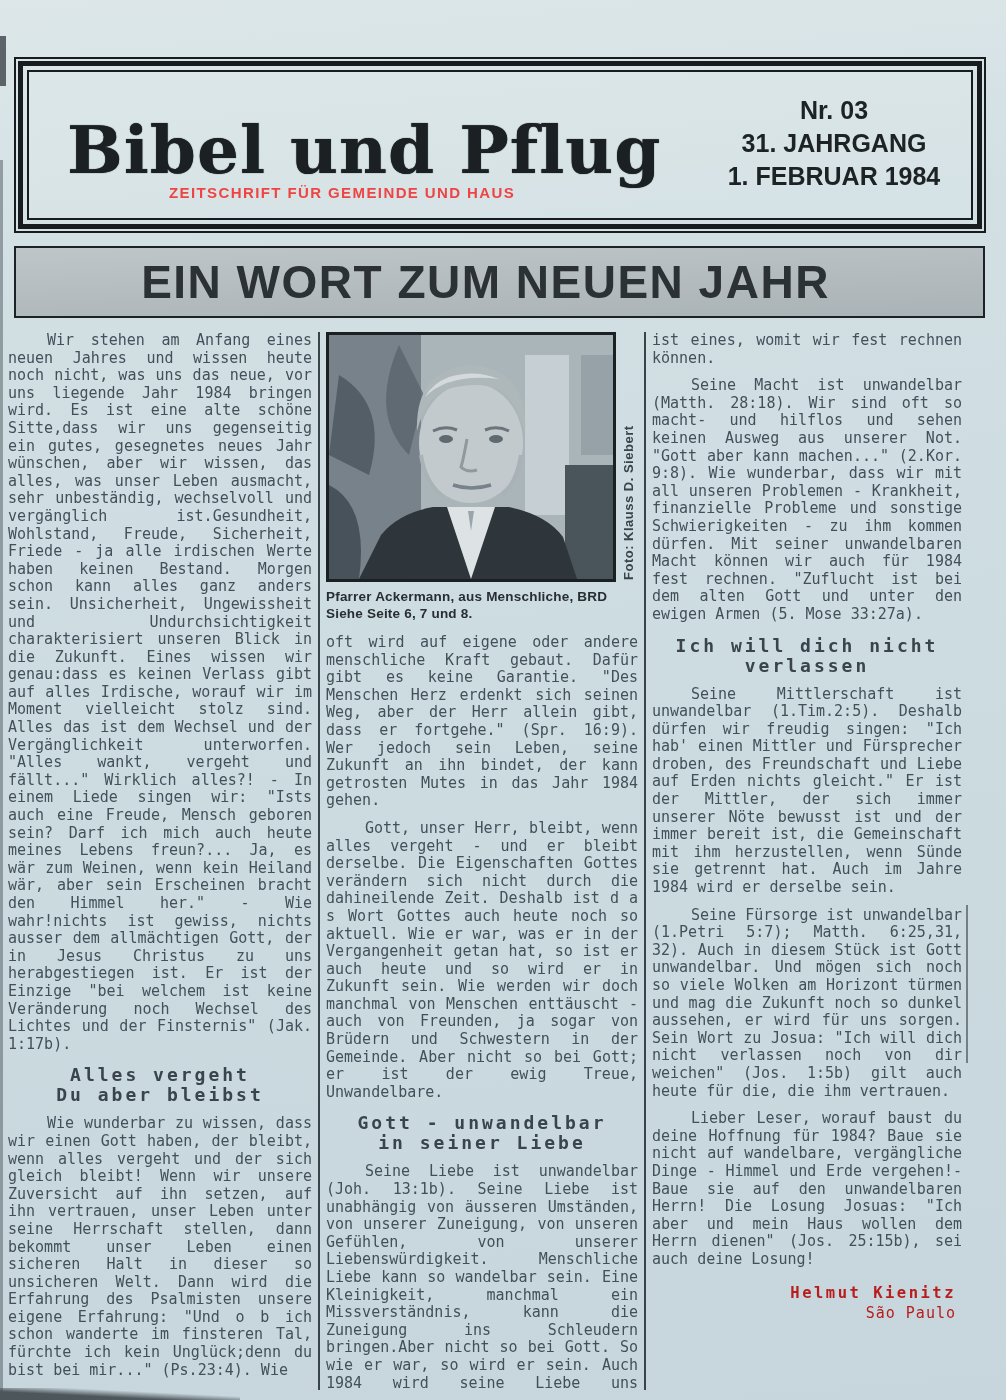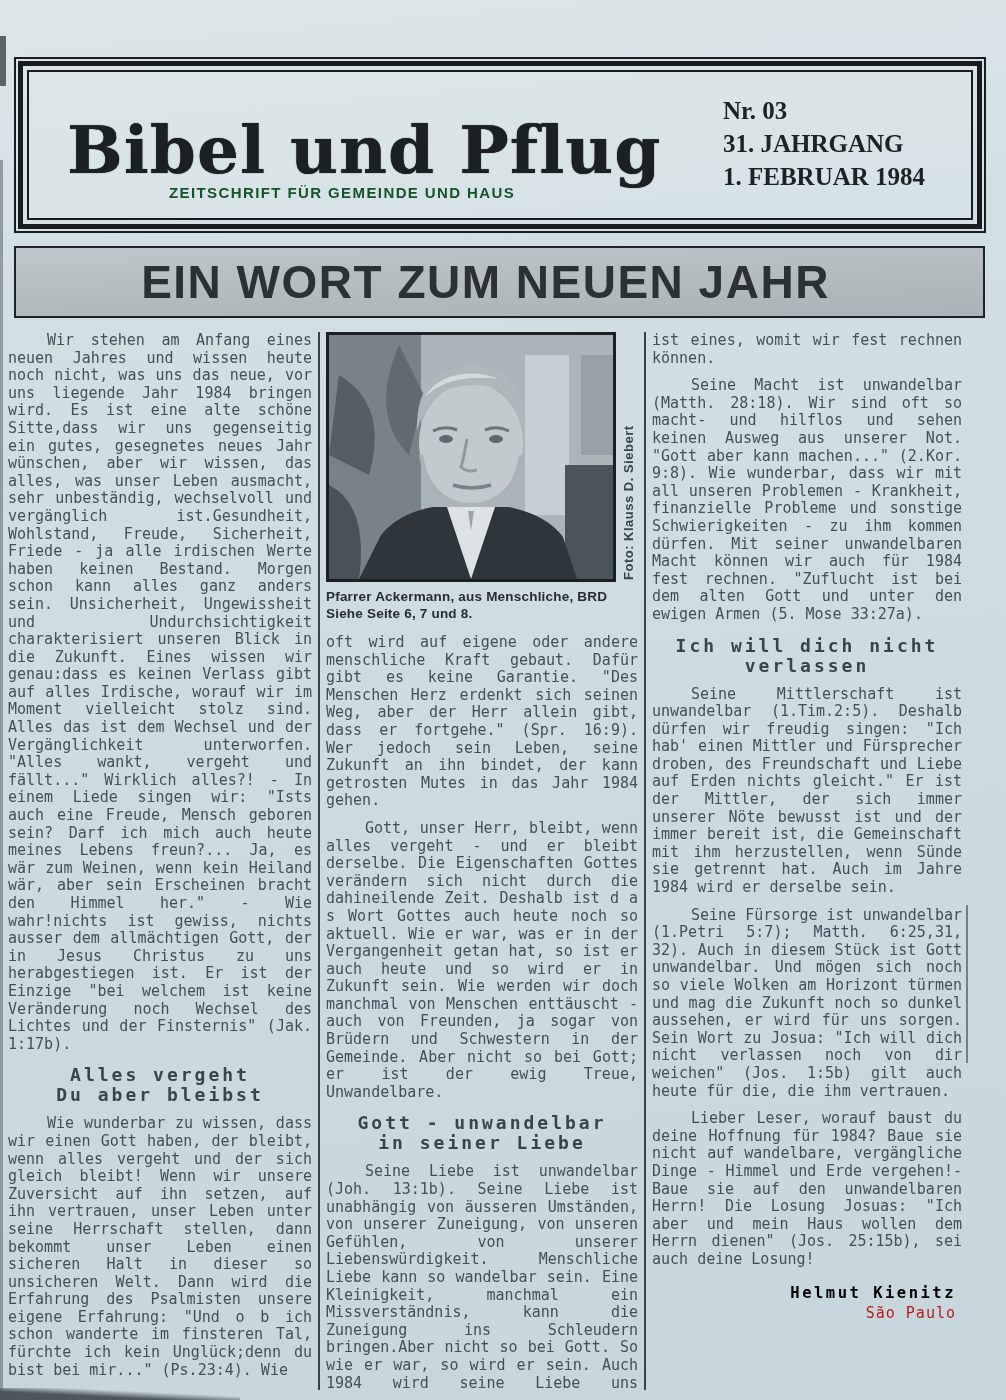--- a/index.html
+++ b/index.html
@@ -20,25 +20,25 @@
   .mast-title{
     position:absolute;left:38px;top:18px;
     font-family:"DejaVu Serif",serif;font-weight:bold;font-size:66px;
     color:#1b2023;letter-spacing:1px;white-space:nowrap;
     text-shadow:0 0 1px #1b2023;
     margin-top:21px;
   }
   .mast-subtitle{
     position:absolute;left:140px;top:112px;
     font-family:"Liberation Sans",sans-serif;font-weight:bold;font-size:15px;
-    letter-spacing:1.4px;color:#14532d;white-space:nowrap;
+    letter-spacing:1.4px;color:#ef4444;white-space:nowrap;
   }
   .mast-issue{
-    position:absolute;right:26px;top:22px;text-align:left;width:222px;
-    font-family:Liberation Serif, serif;font-weight:bold;font-size:25px;
+    position:absolute;right:26px;top:22px;text-align:center;width:222px;
+    font-family:Liberation Sans, sans-serif;font-weight:bold;font-size:25px;
     color:#1d2225;line-height:33px;white-space:nowrap;
   }
 
   
   .banner{
     position:absolute;left:14px;top:246px;width:967px;height:68px;
     background:linear-gradient(178deg,#bfc6c9 0%,#b2babd 60%,#aab3b7 100%);
     border:2px solid #1d2226;
     display:flex;align-items:center;justify-content:center;
   }
@@ -74,21 +74,21 @@
     color:#39434a;letter-spacing:0.5px;text-align:left;
   }
   .photo-caption{
     margin-top:6px;font-family:"Liberation Sans",sans-serif;font-weight:bold;
     font-size:13.5px;line-height:17px;color:#272e33;text-align:left;letter-spacing:0.2px;
   }
   .photo-caption span{display:block;}
 
   
   .signature{text-align:right;padding-right:6px;margin-top:14px;}
-  .sig-name{font-weight:bold;letter-spacing:2.5px;color:#000000;font-size:15.5px;line-height:20px;}
+  .sig-name{font-weight:bold;letter-spacing:2.5px;color:#b91c1c;font-size:15.5px;line-height:20px;}
   .sig-place{color:#b91c1c;font-size:15px;line-height:20px;letter-spacing:1px;}
 
   
   .edge-line-left{position:absolute;left:0;top:160px;width:3px;height:1240px;background:#5a646a;opacity:0.55;}
   .edge-mark-top-left{position:absolute;left:0;top:36px;width:6px;height:50px;background:#3c4449;opacity:0.8;}
   .bottom-wedge{
     position:absolute;left:0;bottom:0;width:240px;height:12px;
     background:linear-gradient(to top right,#4d565b 35%,rgba(77,86,91,0) 65%);
   }
   .artifact-line-right{position:absolute;left:966px;top:905px;width:2px;height:158px;background:#5c686e;opacity:0.8;}

